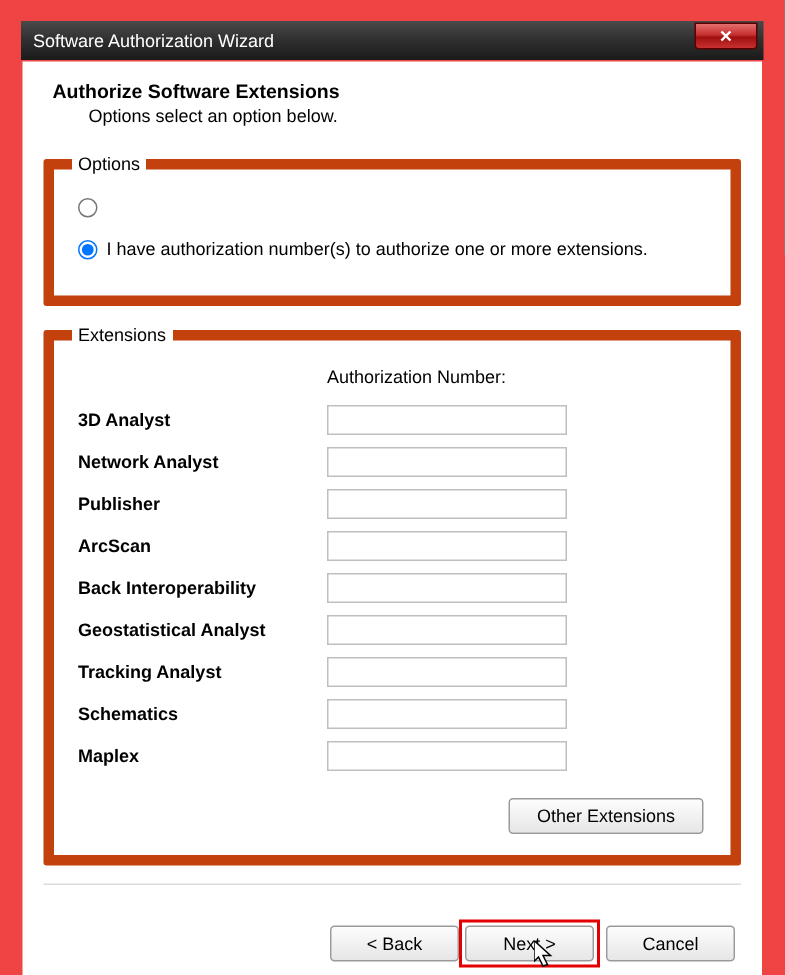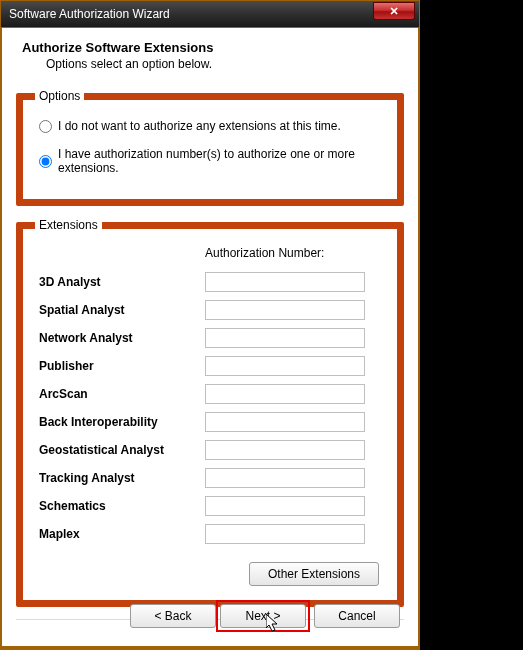--- a/index.html
+++ b/index.html
@@ -7,24 +7,24 @@
     margin: 0;
     padding: 0;
     background: #000;
     font-family: "Segoe UI", Tahoma, sans-serif;
     font-size: 12px;
     width: 523px;
     height: 650px;
     overflow: hidden;
   }
   .window {
-    width: 420px;
+    width: 523px;
     height: 650px;
-    background: #a16207;
-    padding: 1px;
+    background: #ef4444;
+    padding: 14px;
   }
   .titlebar {
     height: 26px;
     background: linear-gradient(to bottom, #4a4a4a 0%, #2f2f2f 50%, #1a1a1a 100%);
     display: flex;
     align-items: center;
     padding-left: 8px;
     position: relative;
   }
   .titlebar-text {
@@ -164,38 +164,33 @@
   </div>
 
   <div class="client">
     <div class="header-title">Authorize Software Extensions</div>
     <div class="header-sub">Options select an option below.</div>
 
     <fieldset>
       <legend>Options</legend>
       <div class="radio-row">
         <input type="radio" name="opt" style="">
-        <span>I do not want to authorize any extensions at this time.</span>
       </div>
       <div class="radio-row">
         <input type="radio" name="opt" checked="" style="">
         <span>I have authorization number(s) to authorize one or more extensions.</span>
       </div>
     </fieldset>
 
     <fieldset>
       <legend>Extensions</legend>
       <div class="ext-header">Authorization Number:</div>
 
       <div class="ext-row">
         <div class="ext-label">3D Analyst</div>
-        <input class="ext-input" value="" style="">
-      </div>
-      <div class="ext-row">
-        <div class="ext-label">Spatial Analyst</div>
         <input class="ext-input" value="" style="">
       </div>
       <div class="ext-row">
         <div class="ext-label">Network Analyst</div>
         <input class="ext-input" value="" style="">
       </div>
       <div class="ext-row">
         <div class="ext-label">Publisher</div>
         <input class="ext-input" value="" style="">
       </div>

